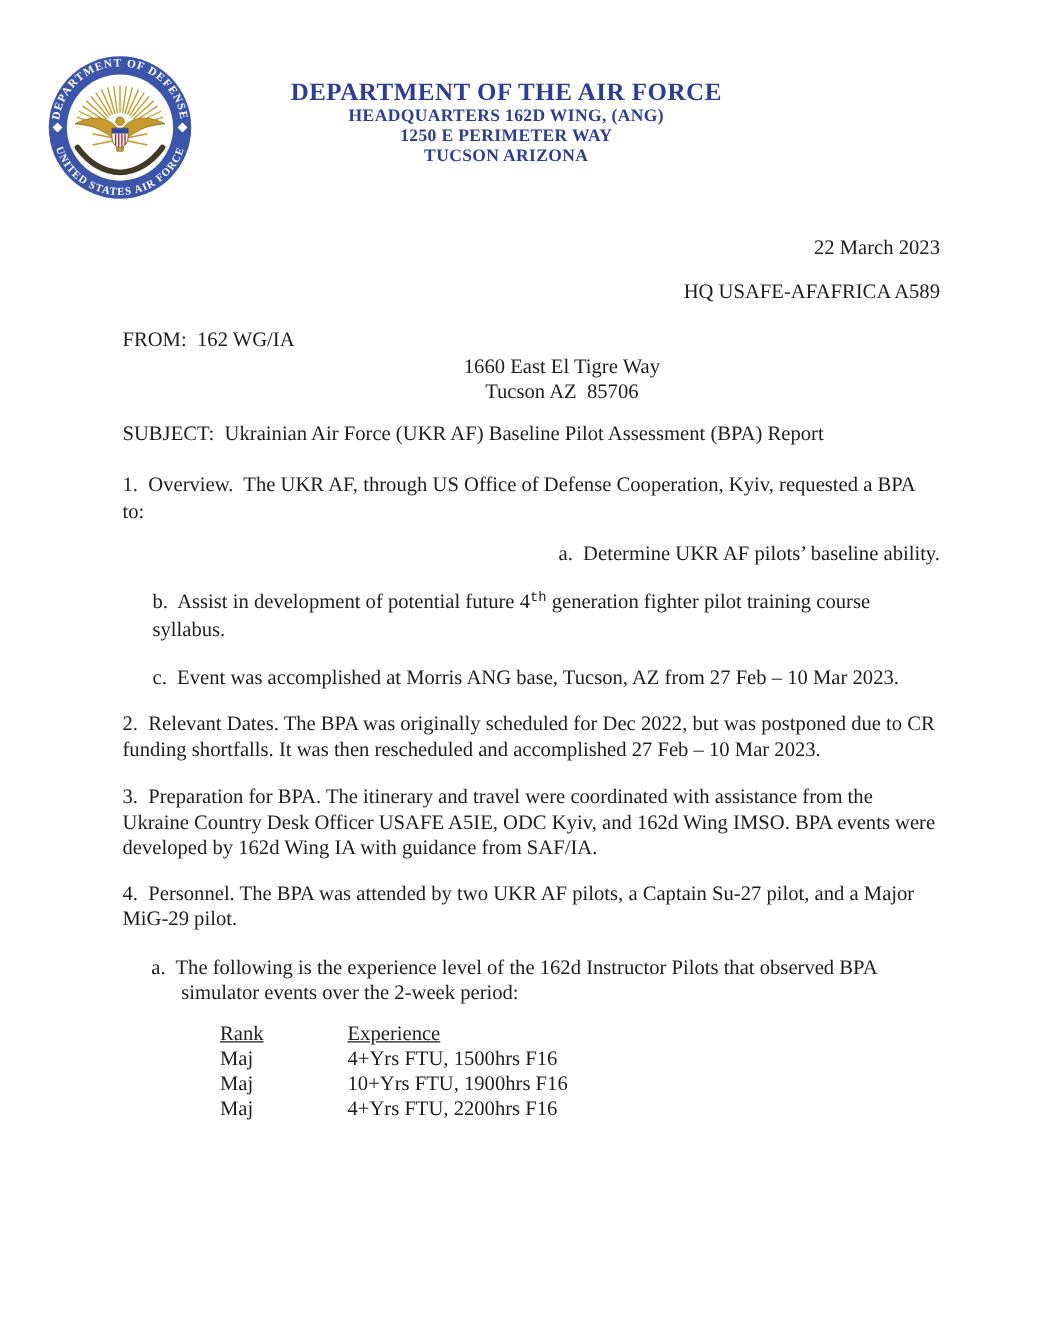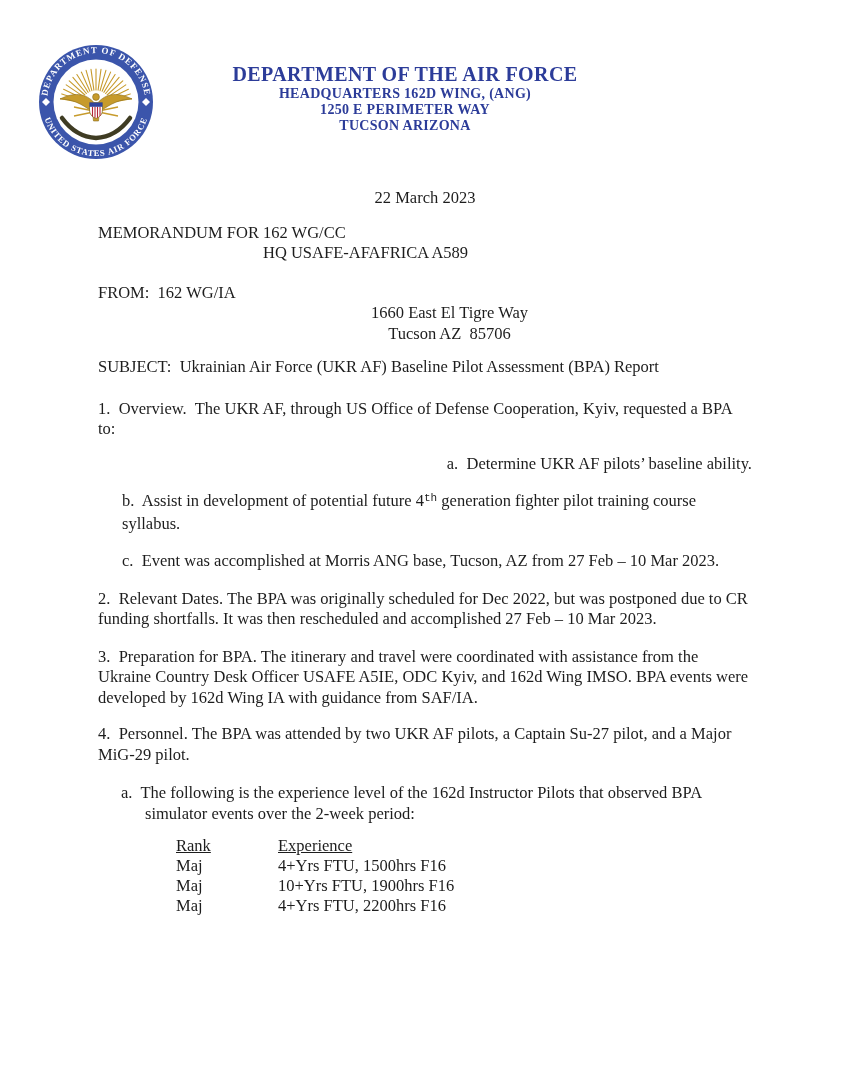--- a/index.html
+++ b/index.html
@@ -39,23 +39,23 @@
     color: #2c3c99;
     letter-spacing: 0.3px;
     line-height: 16px;
   }
   .content {
     padding: 0 98px;
     font-size: 16.5px;
     line-height: 20.5px;
   }
   .t { white-space: pre-wrap; }
-  .date-line { margin-top: 18px; text-align: center; }
+  .date-line { margin-top: 18px; text-align: right; }
   .memo-for { margin-top: 14px; }
-  .memo-for-2 { margin-left: 165px; }
+  .memo-for-2 { margin-left: 165px; text-align: right; }
   .from-block { margin-top: 19px; }
   .from-addr { margin-left: 49px; text-align: center; }
   .subject-line { margin-top: 13px; }
   .para { margin-top: 17px; }
   .para-first { margin-top: 21px; }
   .sub-item { margin-top: 17px; margin-left: 24px; }
   .sub-item-first { margin-top: 14px; text-align: right; }
   .sub-item-hang { margin-top: 18px; padding-left: 47px; text-indent: -24px; }
   .sup { font-size: 11px; vertical-align: baseline; position: relative; top: -5px; font-family: Liberation Mono, monospace; }
   .exp-table { margin-top: 12px; margin-left: 78px; }
@@ -128,21 +128,20 @@
       <div class="lh-sub t">1250 E PERIMETER WAY</div>
       <div class="lh-sub t">TUCSON ARIZONA</div>
     </div>
   </div>
 
   <div class="content">
 
     <div class="date-line t">22 March 2023</div>
 
     <div class="memo-for">
-      <div class="t">MEMORANDUM FOR 162 WG/CC</div>
       <div class="memo-for-2 t">HQ USAFE-AFAFRICA A589</div>
     </div>
 
     <div class="from-block">
       <div class="t">FROM:  162 WG/IA</div>
       <div class="from-addr t">1660 East El Tigre Way</div>
       <div class="from-addr t">Tucson AZ  85706</div>
     </div>
 
     <div class="subject-line t">SUBJECT:  Ukrainian Air Force (UKR AF) Baseline Pilot Assessment (BPA) Report</div>

